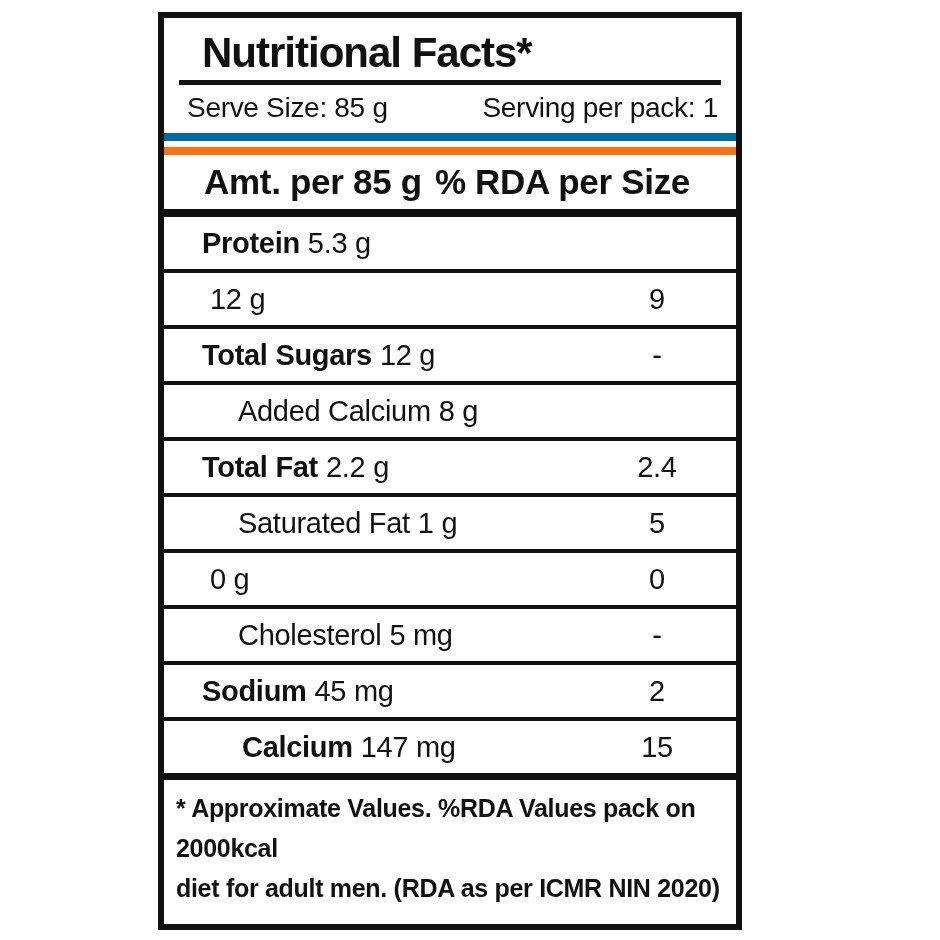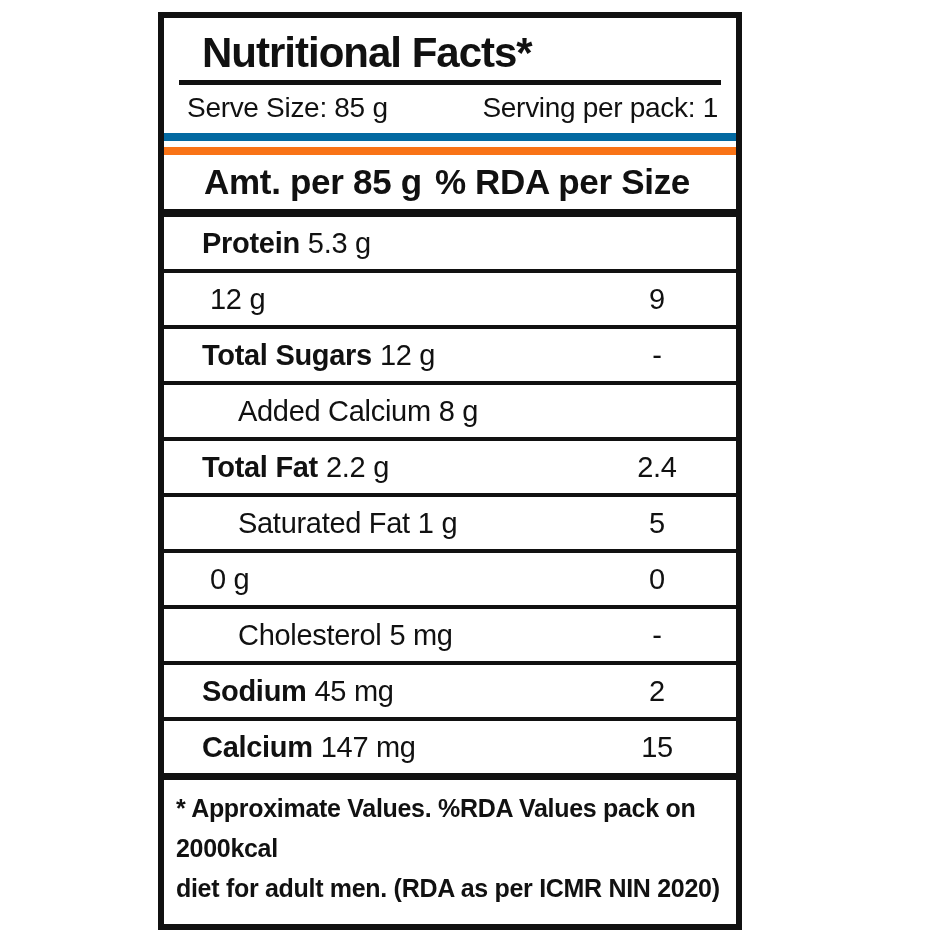--- a/index.html
+++ b/index.html
@@ -70,21 +70,21 @@
   .rows { display: flex; flex-direction: column; }
   .row {
     display: flex;
     align-items: center;
     height: 52px;
     border-bottom: 4px solid #111111;
     padding-left: 38px;
     font-size: 29px;
     white-space: nowrap;
   }
-  .row:last-child { border-bottom: none; }
+  .row:last-child { border-bottom: none; margin-left: 40px; }
   .row .nm { font-weight: bold; }
   .row.indent .nm { font-weight: normal; padding-left: 36px; }
   .row .amt { font-weight: normal; margin-left: 8px; }
   .row .rda {
     margin-left: auto;
     width: 130px;
     margin-right: 14px;
     text-align: center;
     font-weight: normal;
   }

